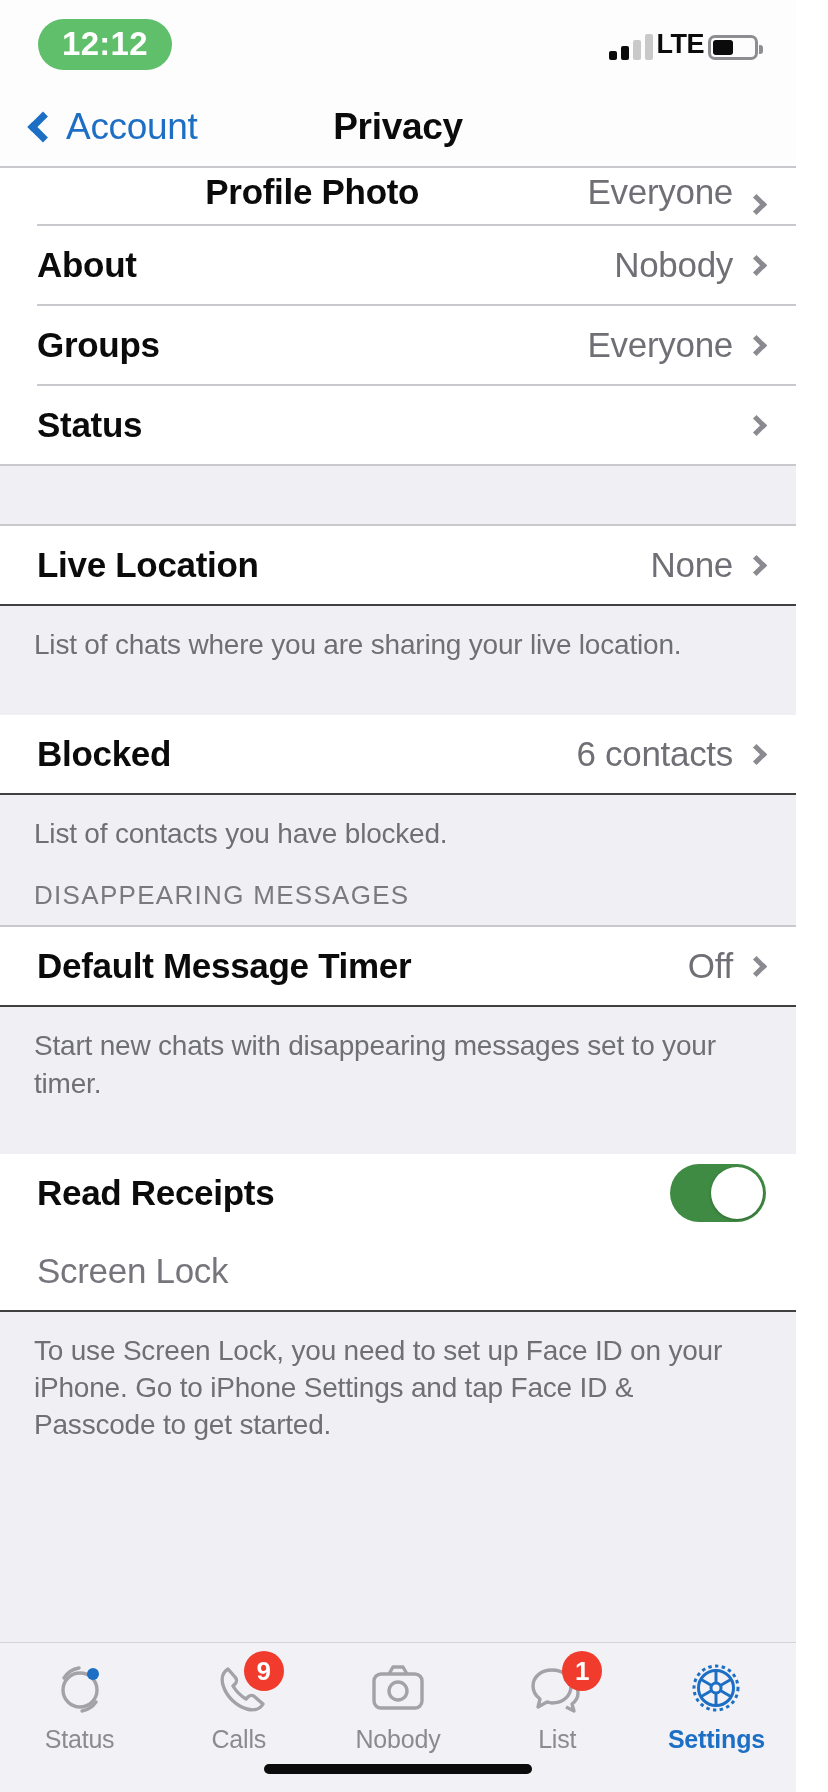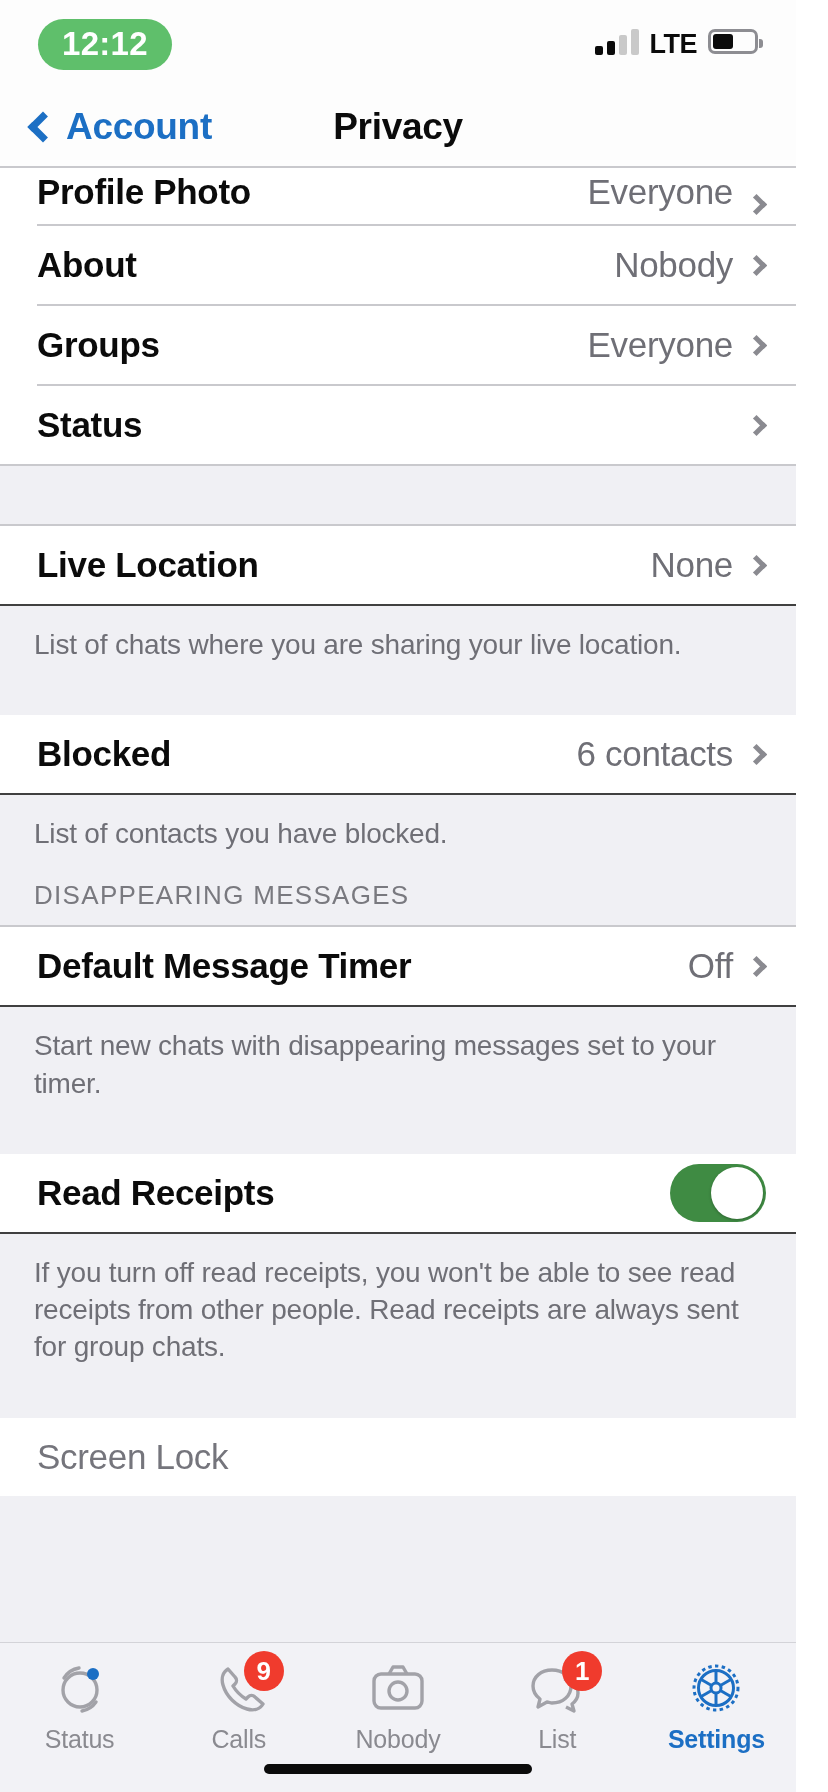--- a/index.html
+++ b/index.html
@@ -30,21 +30,21 @@
     background:#5fbf6b;
     color:#ffffff;
     font-size:33px;
     font-weight:bold;
     border-radius:26px;
     padding:8px 24px 10px 24px;
     letter-spacing:0.3px;
     line-height:1;
   }
   .status-right {
-    display:flex; align-items:flex-start; gap:11px;
+    display:flex; align-items:flex-end; gap:4px;
   }
   .sig { display:flex; align-items:flex-end; gap:4px; height:26px; }
   .sig i { display:block; width:8px; border-radius:2px; background:#c9c9c9; }
   .sig i.on { background:#0b0b0b; }
   .sig i:nth-child(1){ height:9px; }
   .sig i:nth-child(2){ height:14px; }
   .sig i:nth-child(3){ height:20px; }
   .sig i:nth-child(4){ height:26px; }
   .lte { font-size:27px; font-weight:bold; color:#0b0b0b; letter-spacing:-0.5px; }
   .batt {
@@ -71,21 +71,21 @@
     display:flex; align-items:center; gap:12px;
     color:#1c6fc4; cursor:pointer;
   }
   .chev-back {
     width:22px; height:22px;
     border-left:7px solid #1c6fc4;
     border-bottom:7px solid #1c6fc4;
     transform:rotate(45deg);
     margin-left:4px;
   }
-  .back-label { font-size:37px; font-weight:700; letter-spacing:-0.3px; }
+  .back-label { font-size:37px; font-weight:400; letter-spacing:-0.3px; }
   .nav-title {
     position:absolute; left:0; right:0; text-align:center;
     font-size:37px; font-weight:bold; color:#0b0b0b;
     letter-spacing:-0.3px;
     pointer-events:none;
   }
 
   
   .content {
     flex:1 1 auto;
@@ -96,21 +96,21 @@
 
   .group { background:#ffffff; }
   .row {
     height:78px;
     background:#ffffff;
     display:flex; align-items:center;
     padding:0 28px 0 37px;
     position:relative;
     cursor:pointer;
   }
-  .row.clipped { height:56px; align-items:flex-end; padding-bottom:12px; }
+  .row.clipped { height:56px; align-items:flex-end; padding-bottom:12px;text-align:center; }
   .row .label {
     font-size:35px; font-weight:bold; color:#0b0b0b;
     letter-spacing:-0.3px; flex:1 1 auto;
   }
   .row .label.dim { color:#75757c; font-weight:normal; }
   .row .value {
     font-size:35px; color:#6f6f76; letter-spacing:-0.3px;
     margin-right:16px;
   }
   .chev {
@@ -287,27 +287,27 @@
     <div class="footer tall">Start new chats with disappearing messages set to your timer.</div>
 
     <div class="group">
       <div class="row">
         <span class="label">Read Receipts</span>
         <div class="toggle">
           <div class="knob"></div>
         </div>
       </div>
     </div>
-    <div class="footer tall">If you turn off read receipts, you won't be able to see read receipts from other people. Read receipts are always sent for group chats.</div>
 
     <div class="group">
       <div class="row">
         <span class="label dim">Screen Lock</span>
       </div>
     </div>
+    <div class="footer">To use Screen Lock, you need to set up Face ID on your iPhone. Go to iPhone Settings and tap Face ID &amp; Passcode to get started.</div>
 
     <div style="flex:1 1 auto;background:#f0f0f4;"></div>
   </div>
 
   <div class="tabbar">
 
     <div class="tab">
       <div class="ico">
         <svg width="56" height="56" viewBox="0 0 56 56">
           <circle cx="28" cy="30" r="17" fill="none" stroke="#a2a2a8" stroke-width="3.4"></circle>

